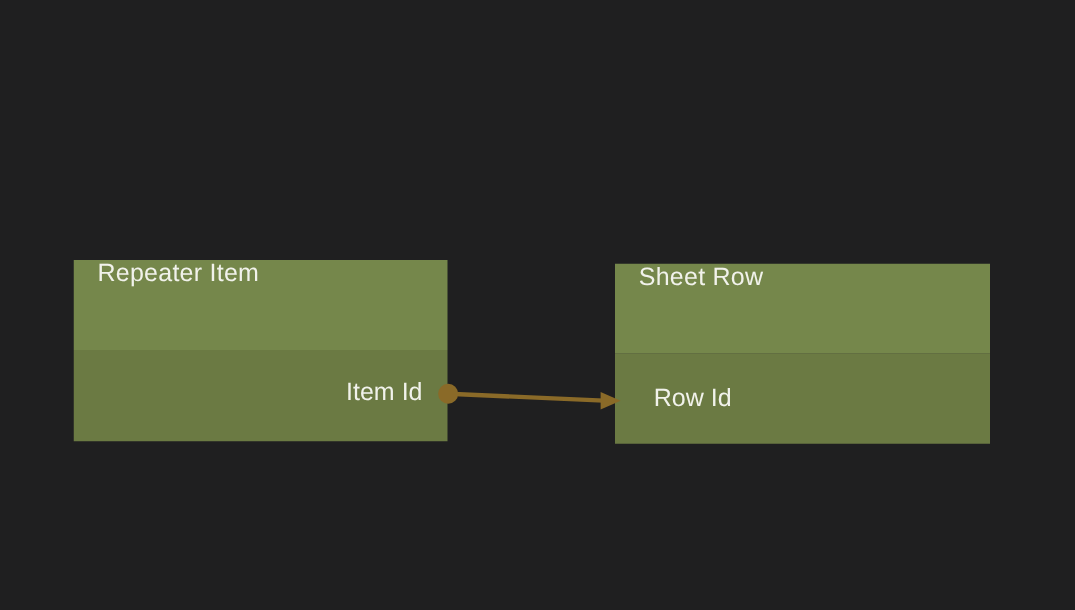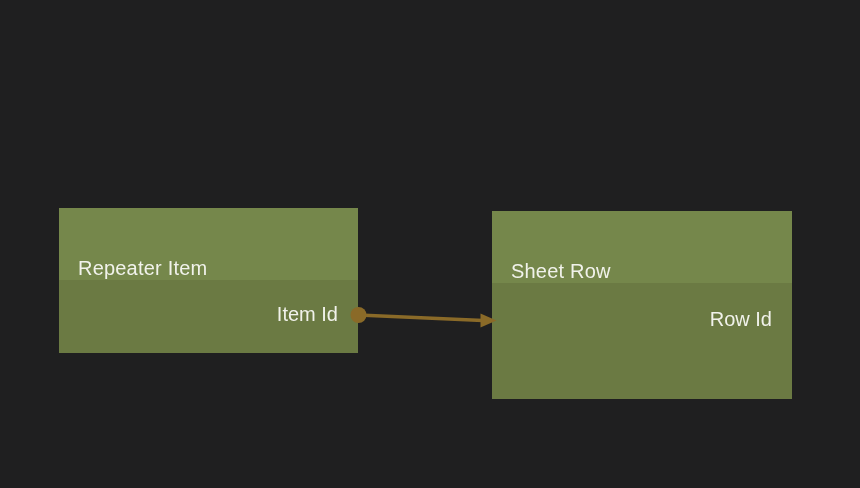--- a/index.html
+++ b/index.html
@@ -15,26 +15,26 @@
     width: 860px;
     height: 488px;
     background: #1f1f20;
   }
   .node {
     position: absolute;
     display: flex;
     flex-direction: column;
   }
   .node-repeater { left: 59px; top: 208px; width: 299px; height: 145px; }
-  .node-sheet    { left: 492px; top: 211px; width: 300px; height: 188px; }
+  .node-sheet    { left: 492px; top: 211px; width: 300px; height: 144px; }
   .node-header {
     height: 72px;
     background: #75874b;
     display: flex;
-    align-items: flex-end;
+    align-items: flex-start;
     box-sizing: border-box;
     padding: 0 19px;
   }
   .node-title {
     color: #f1f2eb;
     font-size: 20px;
     letter-spacing: 0.2px;
     white-space: nowrap;
   }
   .node-body {
@@ -45,21 +45,21 @@
   .field {
     position: absolute;
     left: 20px;
     right: 20px;
     color: #f1f2eb;
     font-size: 20px;
     line-height: 26px;
     white-space: nowrap;
   }
   .field-out { top: 21px; text-align: right; }
-  .field-in  { top: 23px; text-align: right; }
+  .field-in  { top: 23px; text-align: left; margin-left: 11px; }
   .wire-layer {
     position: absolute;
     left: 0;
     top: 0;
     width: 860px;
     height: 488px;
     pointer-events: none;
   }
   .wire-layer .hit { pointer-events: auto; }
 </style>

